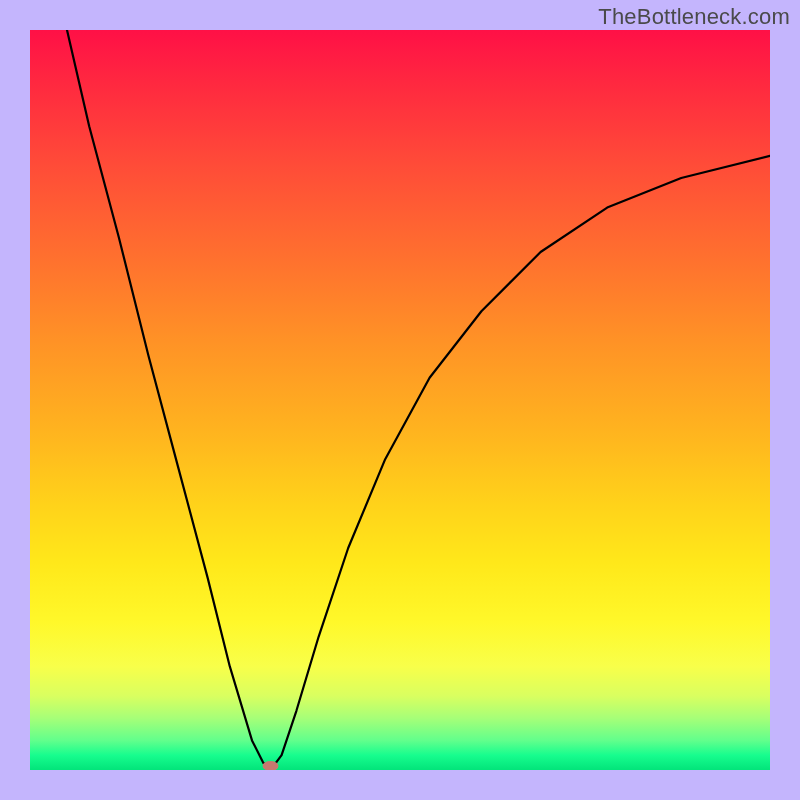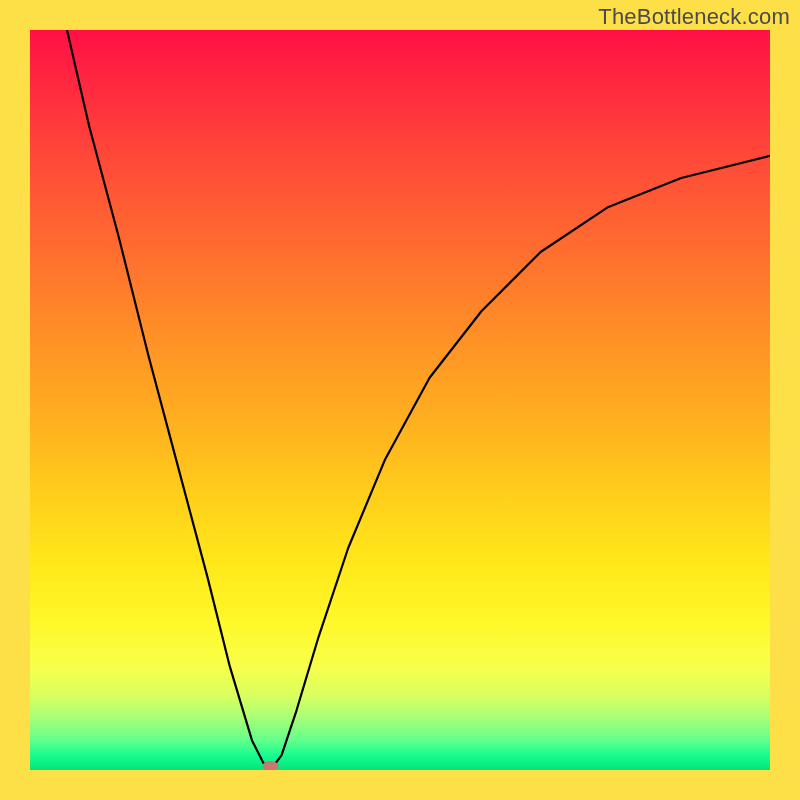--- a/index.html
+++ b/index.html
@@ -7,21 +7,21 @@
     padding: 0;
     width: 800px;
     height: 800px;
     background: #000;
     font-family: Arial, Helvetica, sans-serif;
     overflow: hidden;
   }
   .outer {
     width: 800px;
     height: 800px;
-    background: #fde047;
+    background: #c4b5fd;
     position: relative;
   }
   .watermark {
     position: absolute;
     top: 4px;
     right: 10px;
     color: #4a4a4a;
     font-size: 22px;
     font-weight: 500;
     letter-spacing: 0.2px;

